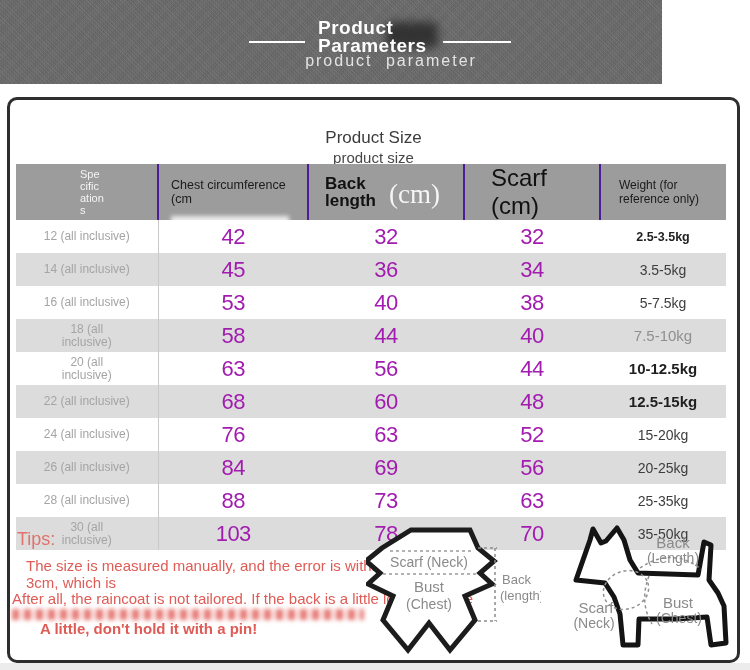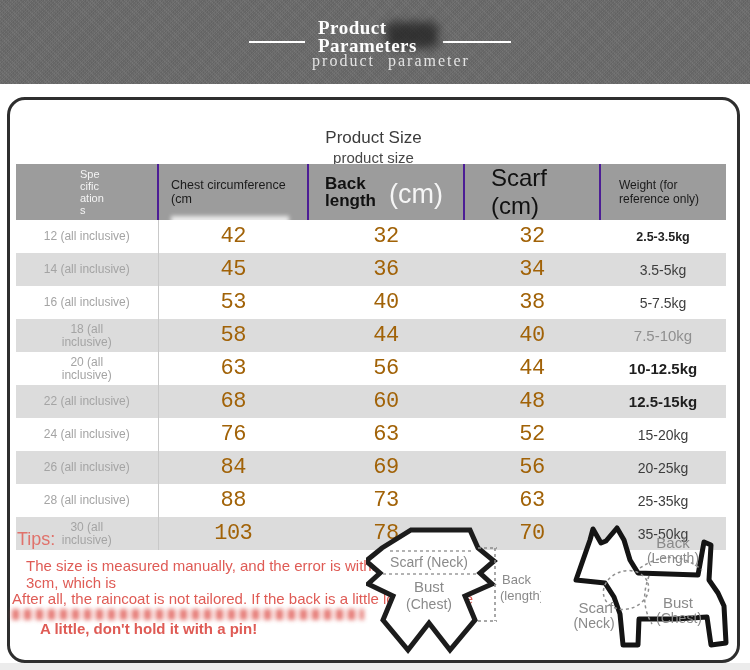--- a/index.html
+++ b/index.html
@@ -1,48 +1,47 @@
 <!DOCTYPE html>
 <html><head>
 <meta charset="utf-8">
 <style>
   * { margin:0; padding:0; box-sizing:border-box; }
   html,body { width:750px; height:670px; background:#ffffff; font-family:"Liberation Sans", sans-serif; overflow:hidden; }
   .stage { position:relative; width:750px; height:670px; background:#ffffff; }
 
   
   .banner {
-    position:absolute; left:0; top:8; width:750px; height:84px;
+    position:absolute; left:0; top:8; width:662px; height:84px;
     background-color:#6a6a6a;
     background-image:
       repeating-linear-gradient(45deg, rgba(255,255,255,.05) 0 1px, transparent 1px 3px),
       repeating-linear-gradient(-45deg, rgba(0,0,0,.07) 0 1px, transparent 1px 2px),
       repeating-linear-gradient(90deg, rgba(255,255,255,.03) 0 1px, transparent 1px 2px);
-    font-family: Liberation Serif, serif;
   }
   .banner-title {
     position:absolute; left:318px; top:19px; color:#fdfdfd;
     font-size:19px; font-weight:bold; line-height:18px; letter-spacing:.5px;
   }
   .banner-line { position:absolute; top:41px; height:2px; background:#ffffff; }
   .banner-line.left  { left:249px; width:56px; }
   .banner-line.right { left:443px; width:68px; }
   .banner-smudge {
     position:absolute; left:386px; top:22px; width:52px; height:26px;
     background:#1d1d1d; opacity:.72; filter:blur(5px); border-radius:6px;
   }
   .banner-sub {
     position:absolute; left:16px; top:52px; width:750px; text-align:center;
     color:#e3e3e3; font-size:16px; letter-spacing:2px; word-spacing:7px;
   }
 
   
   .panel {
     position:absolute; left:7px; top:97px; width:733px; height:566px;
-    background:#ffffff; border:3px solid #2e2e2e; border-radius:18px;
+    background:#ffffff; border:3px solid #2e2e2e; border-radius:10px;
   }
   .bottom-strip { position:absolute; left:0; top:663px; width:750px; height:7px; background:#ececec; }
 
   .size-title   { position:absolute; left:0; top:28px; width:727px; text-align:center; color:#3c3c3c; font-size:17px; }
   .size-subtitle{ position:absolute; left:0; top:49px; width:727px; text-align:center; color:#474747; font-size:15px; }
 
   
   .size-table { position:absolute; left:6px; top:64px; width:710px; display:table; border-collapse:collapse; }
   .t-row { display:table-row; }
   .t-cell { display:table-cell; vertical-align:middle; }
@@ -55,28 +54,28 @@
   .c-back  { width:156px; }
   .c-scarf { width:136px; }
   .c-weight{ width:126px; }
 
   .h-spec  { color:#f4f4f4; font-size:11px; padding-left:38px; line-height:12px; width:62px; word-break:break-all; }
   .h-chest { color:#1b1b1b; font-size:12.5px; padding-left:12px; line-height:14px; }
   .h-chest-smudge { position:absolute; left:12px; bottom:-4px; width:118px; height:8px;
                     background:rgba(255,255,255,.8); filter:blur(2px); }
   .h-back-wrap { display:flex; align-items:center; padding-left:16px; }
   .h-back  { color:#111; font-size:17px; font-weight:bold; line-height:17px; width:58px; }
-  .h-back-unit { color:rgba(255,255,255,.9); font-size:27px; font-weight:300; margin-left:6px; margin-top:4px; }
+  .h-back-unit { color:rgba(255,255,255,.9); font-size:27px; font-weight:300; margin-left:6px; margin-top:4px;font-family:Liberation Serif, serif; }
   .h-scarf { color:#111; font-size:24px; font-weight:normal; padding-left:26px; }
   .h-weight{ color:#1b1b1b; font-size:12px; line-height:14px; padding-left:18px; padding-right:2px; }
 
   .body-row .t-cell { height:33px; text-align:center; }
   .body-row.alt .t-cell { background:#dcdcdc; }
   .body-row .c-spec { color:#a4a4a4; font-size:12px; border-right:1px solid #c9c9c9; white-space:pre-line; line-height:13px; }
-  .num { color:#a16207; font-size:22px; letter-spacing:-.5px;font-family:Liberation Mono, monospace; }
+  .num { color:#a21caf; font-size:22px; letter-spacing:-.5px; }
   .wt  { color:#3d3d3d; font-size:14px; }
   .wt.bold  { font-weight:bold; font-size:15px; color:#1f1f1f; }
   .wt.small { font-size:12.5px; }
   .wt.muted { color:#8f8f8f; font-size:15px; }
 
   
   .tips-heading { position:absolute; left:7px; top:429px; color:#e0726b; font-size:18px; font-weight:normal; }
   .tips-body { position:absolute; left:0; top:458px; width:398px; color:#df5b55; font-size:15px; line-height:16.5px; }
   .tips-line1 { padding-left:16px; }
   .tips-line2 { padding-left:2px; white-space:nowrap; }

